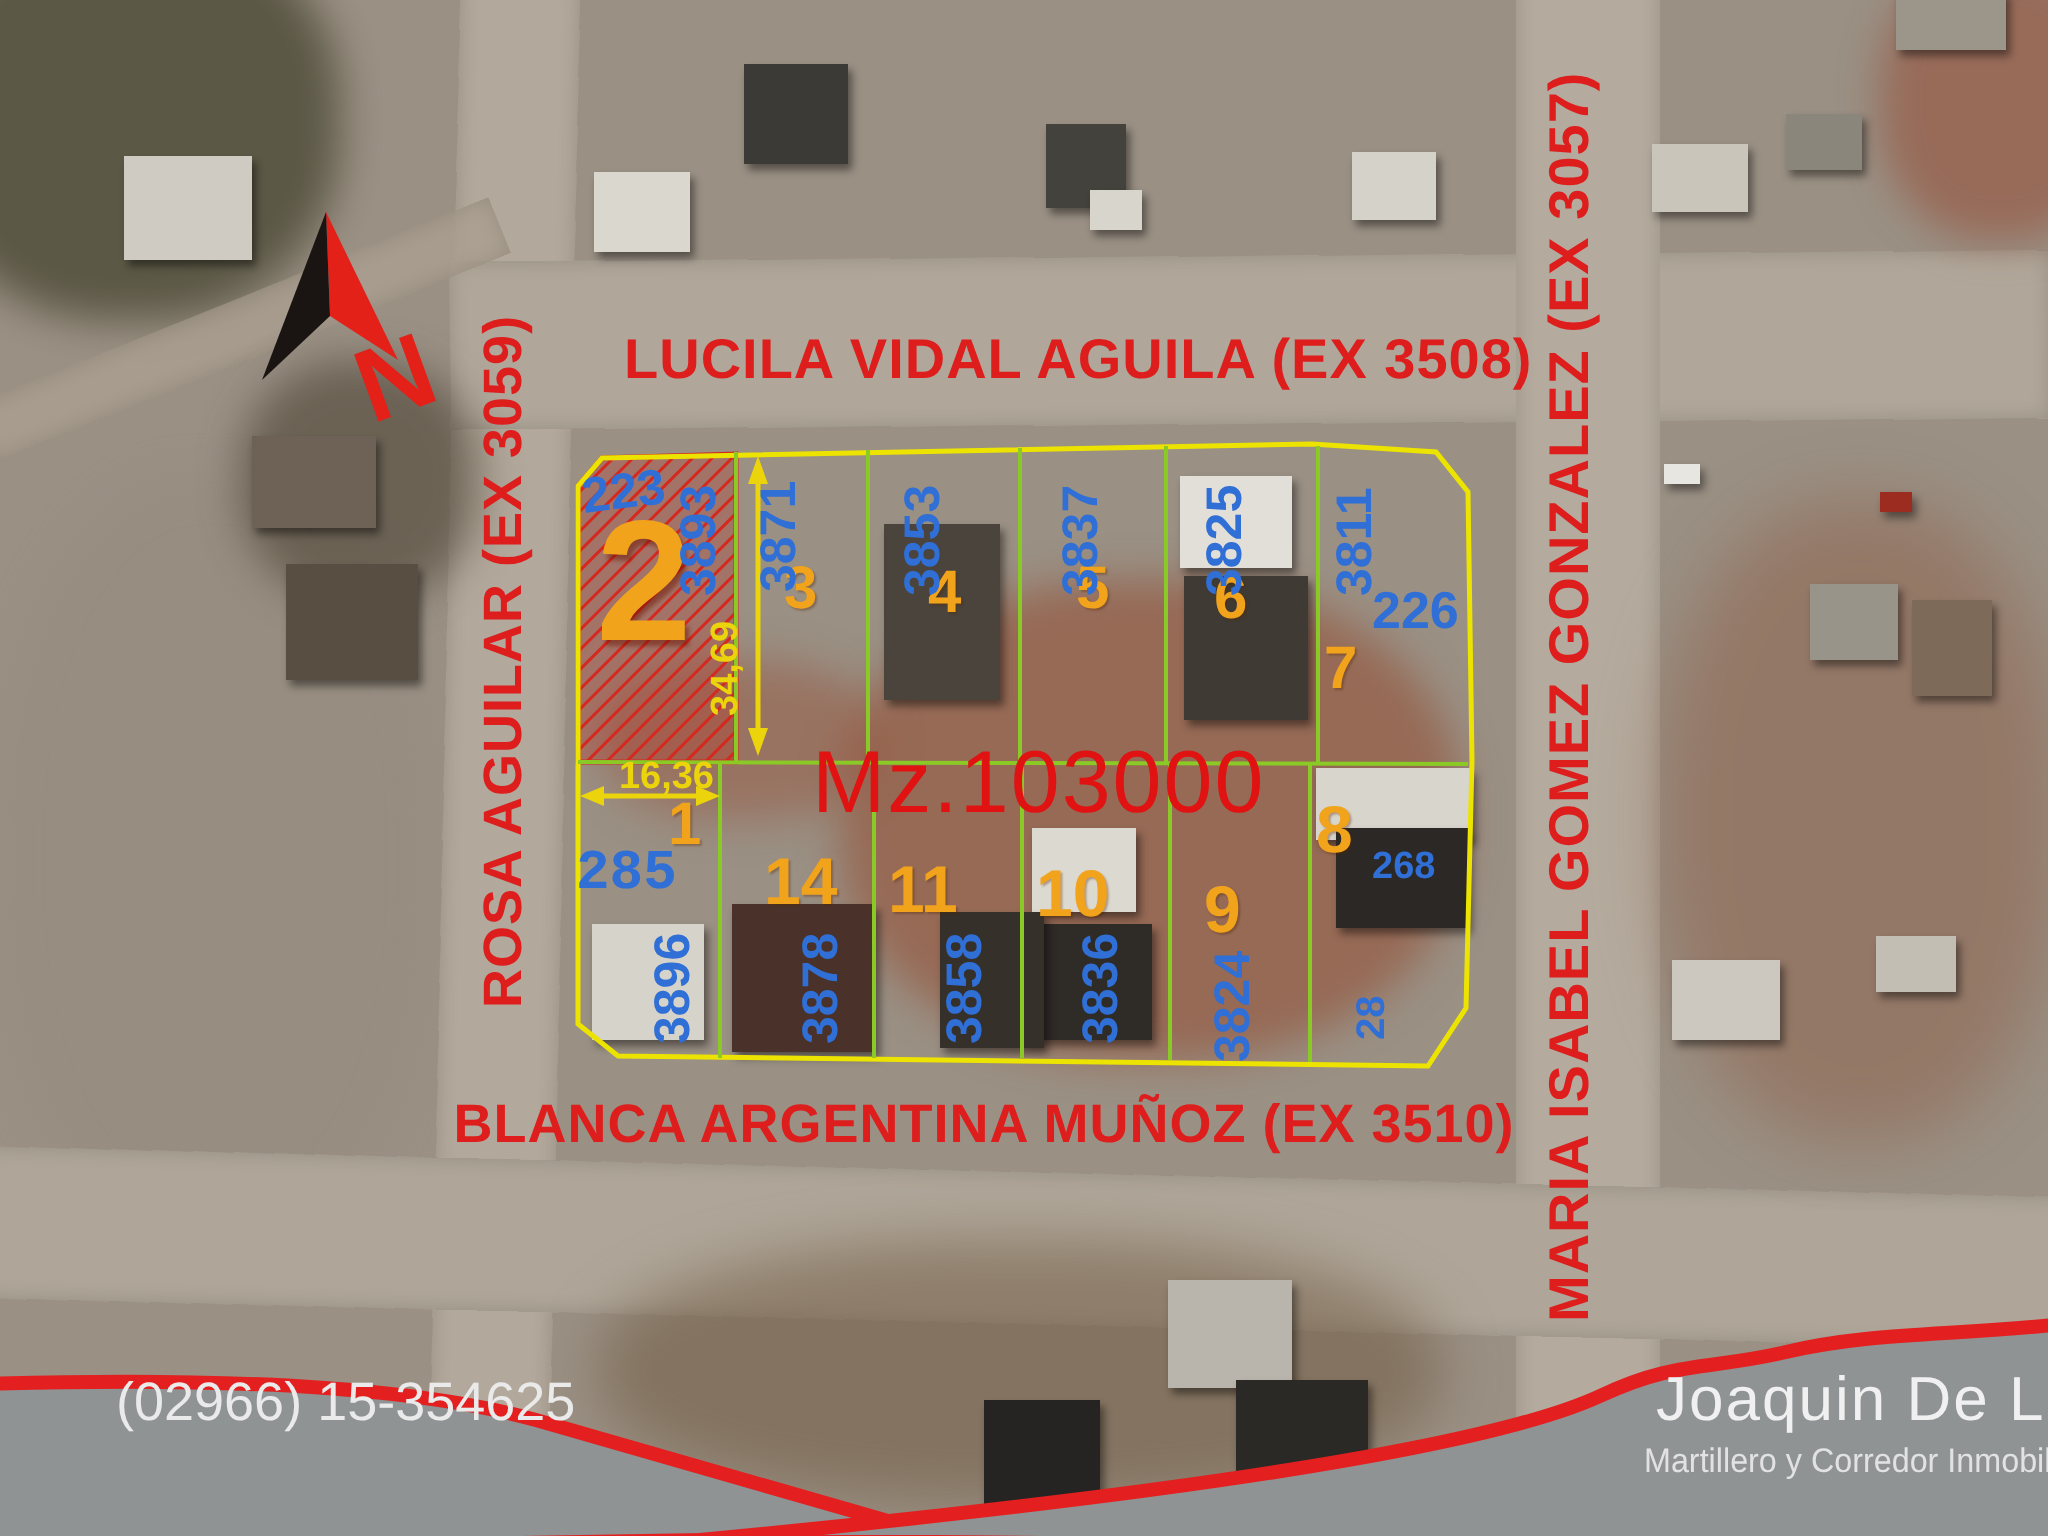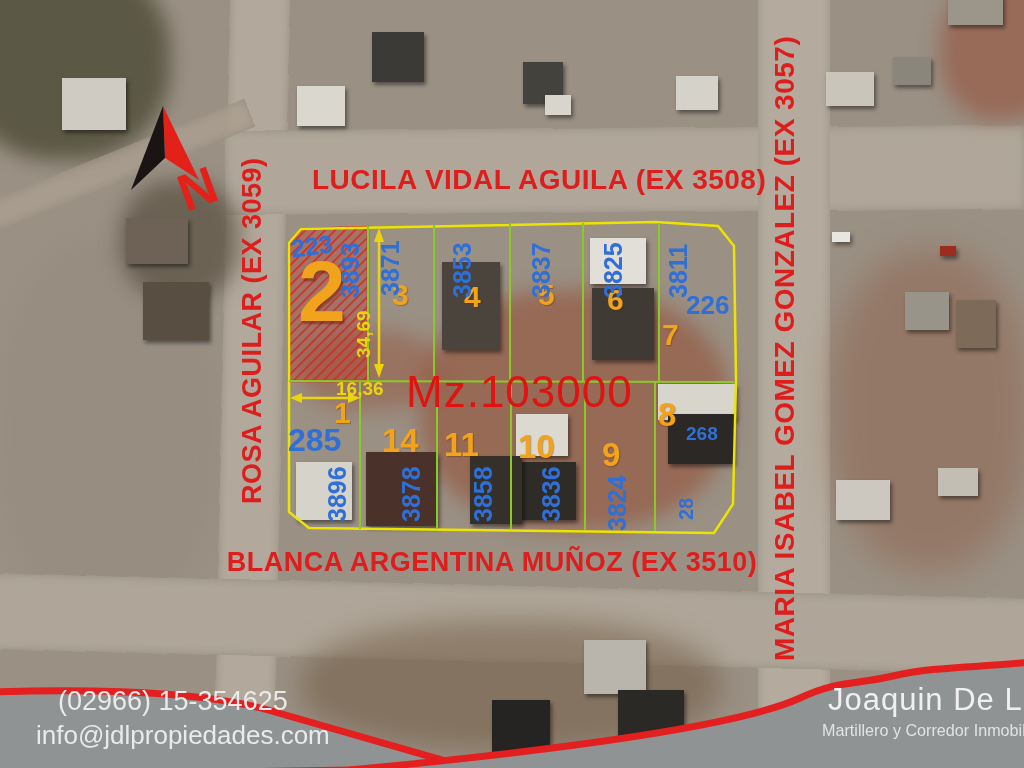--- a/index.html
+++ b/index.html
@@ -150,28 +150,27 @@
   <div class="lbl pn pv" style="left:664px;top:228px;height:85px;">3811</div>
   <div class="lbl pn pv" style="left:323px;top:452px;height:85px;">3896</div>
   <div class="lbl pn pv" style="left:397px;top:452px;height:85px;">3878</div>
   <div class="lbl pn pv" style="left:469px;top:452px;height:85px;">3858</div>
   <div class="lbl pn pv" style="left:537px;top:452px;height:85px;">3836</div>
   <div class="lbl pn pv" style="left:603px;top:464px;height:78px;">3824</div>
   <div class="lbl pn pv" style="left:672px;top:488px;height:42px;font-size:20px;">28</div>
 
   <div class="lbl pn" style="left:291px;top:234px;transform:rotate(-7deg);">223</div>
   <div class="lbl pn" style="left:686px;top:292px;font-size:26px;">226</div>
-  <div class="lbl pn" style="left:288px;top:424px;font-size:32px;">285</div>
+  <div class="lbl pn" style="left:288px;top:424px;font-size:28px;font-family:Liberation Mono, monospace;">285</div>
   <div class="lbl pn" style="left:686px;top:424px;font-size:19px;">268</div>
 
   <div class="lbl dim dim-v" style="left:352px;top:262px;height:96px;width:22px;">34,69</div>
-  <div class="lbl dim" style="left:299px;top:379px;width:58px;text-align:left;margin-left:37px;">16,36</div>
+  <div class="lbl dim" style="left:299px;top:379px;width:58px;text-align:right;">16,36</div>
 
   <svg class="ov" width="1024" height="768" viewBox="0 0 1024 768">
     <path d="M -8,692 C 120,688 210,694 268,710 C 330,728 400,748 470,768 L -8,776 Z" fill="#8f9394" stroke="#e41f1f" stroke-width="7"></path>
     <path d="M 1032,662 C 975,668 935,666 893,676 C 855,685 838,680 800,698 C 735,728 540,752 350,770 L 1032,776 Z" fill="#8f9394" stroke="#e41f1f" stroke-width="7"></path>
   </svg>
   <div class="lbl banner-text" style="left:36px;top:688px;font-size:27px;margin-left:22px;">(02966) 15-354625</div>
-  <div class="lbl banner-text" style="left:36px;top:722px;font-size:26px;">info@jdlpropiedades.com</div>
   <div class="lbl banner-text" style="left:828px;top:684px;font-size:31px;letter-spacing:1px;color:#f0f0f0;">Joaquin De Luc</div>
   <div class="lbl banner-text" style="left:822px;top:722px;font-size:17px;color:#e2e2e2;transform:scaleX(.95);transform-origin:left;">Martillero y Corredor Inmobilia</div>
 
 </div>
 
 </body></html>

